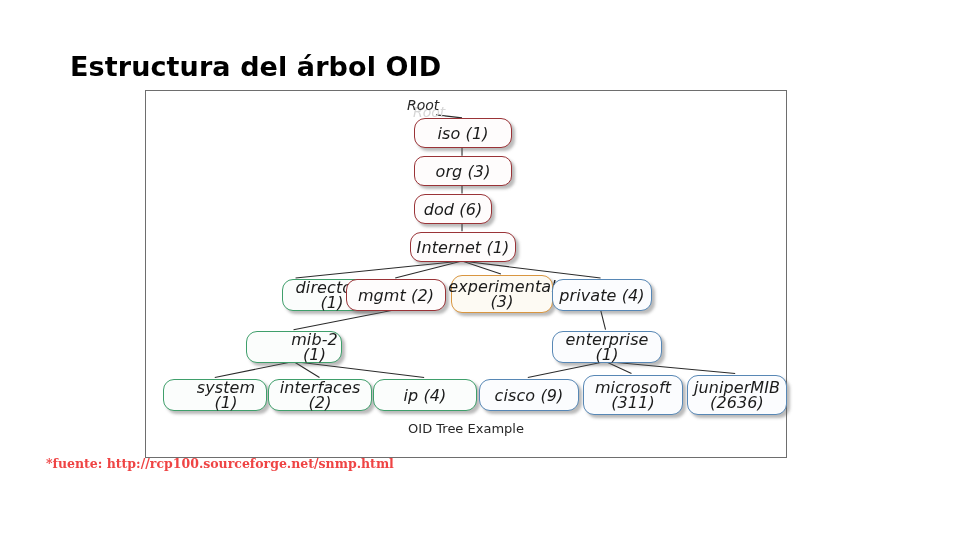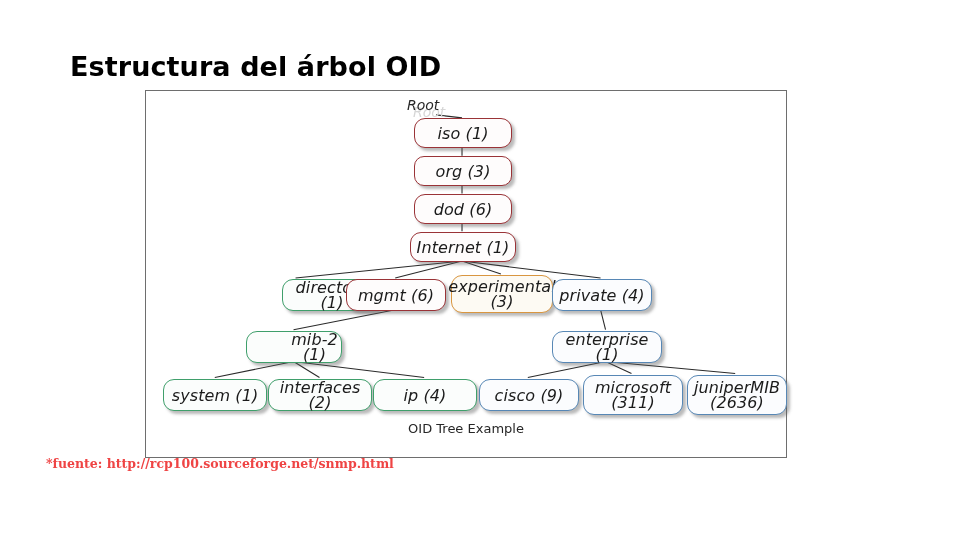--- a/index.html
+++ b/index.html
@@ -159,45 +159,45 @@
     <div id="root-label-wrap" style="left: 261px; top: 6px;">
       <span id="root-label-ghost">Root</span>
       <span id="root-label">Root</span>
     </div>
   <div class="node theme-red" style="left: 268px; top: 27px; width: 98px; height: 30px;">
         <span>iso (1)</span>
       </div>
       <div class="node theme-red" style="left: 268px; top: 65px; width: 98px; height: 30px; border-radius: 10px;">
         <span>org (3)</span>
       </div>
-      <div class="node theme-red" style="left: 268px; top: 103px; width: 98px; height: 30px;">
+      <div class="node theme-red" style="left: 268px; top: 103px; width: 78px; height: 30px;">
         <span>dod (6)</span>
       </div>
       <div class="node theme-red" style="left: 264px; top: 141px; width: 106px; height: 30px;">
         <span>Internet (1)</span>
       </div>
       <div class="node theme-green" style="left: 100px; top: 188px; width: 100px; height: 32px; margin-left: 36px;">
         <span>directory (1)</span>
       </div>
       <div class="node theme-red" style="left: 200px; top: 188px; width: 100px; height: 32px;">
-        <span>mgmt (6)</span>
+        <span>mgmt (2)</span>
       </div>
       <div class="node theme-orange two-line" style="left: 305px; top: 184px; width: 102px; height: 38px;">
         <span>experimental<br>(3)</span>
       </div>
       <div class="node theme-blue" style="left: 406px; top: 188px; width: 100px; height: 32px;">
         <span>private (4)</span>
       </div>
       <div class="node theme-green" style="left: 100px; top: 240px; width: 96px; height: 32px; padding-left: 44px;">
         <span>mib-2 (1)</span>
       </div>
       <div class="node theme-blue" style="left: 406px; top: 240px; width: 110px; height: 32px;">
         <span>enterprise (1)</span>
       </div>
-      <div class="node theme-green" style="left: 17px; top: 288px; width: 104px; height: 32px;">
+      <div class="node theme-green" style="left: 17px; top: 288px; width: 104px; height: 32px; padding-left: 25px;">
         <span>system (1)</span>
       </div>
       <div class="node theme-green" style="left: 122px; top: 288px; width: 104px; height: 32px;">
         <span>interfaces (2)</span>
       </div>
       <div class="node theme-green" style="left: 227px; top: 288px; width: 104px; height: 32px;">
         <span>ip (4)</span>
       </div>
       <div class="node theme-blue" style="left: 333px; top: 288px; width: 100px; height: 32px;">
         <span>cisco (9)</span>

